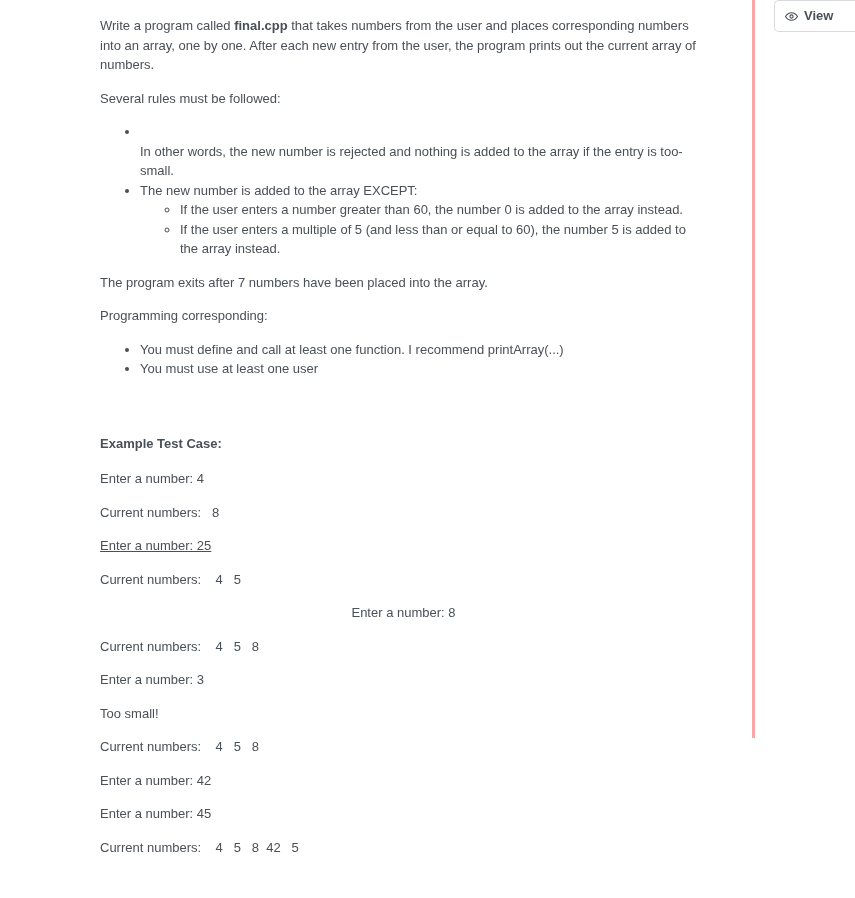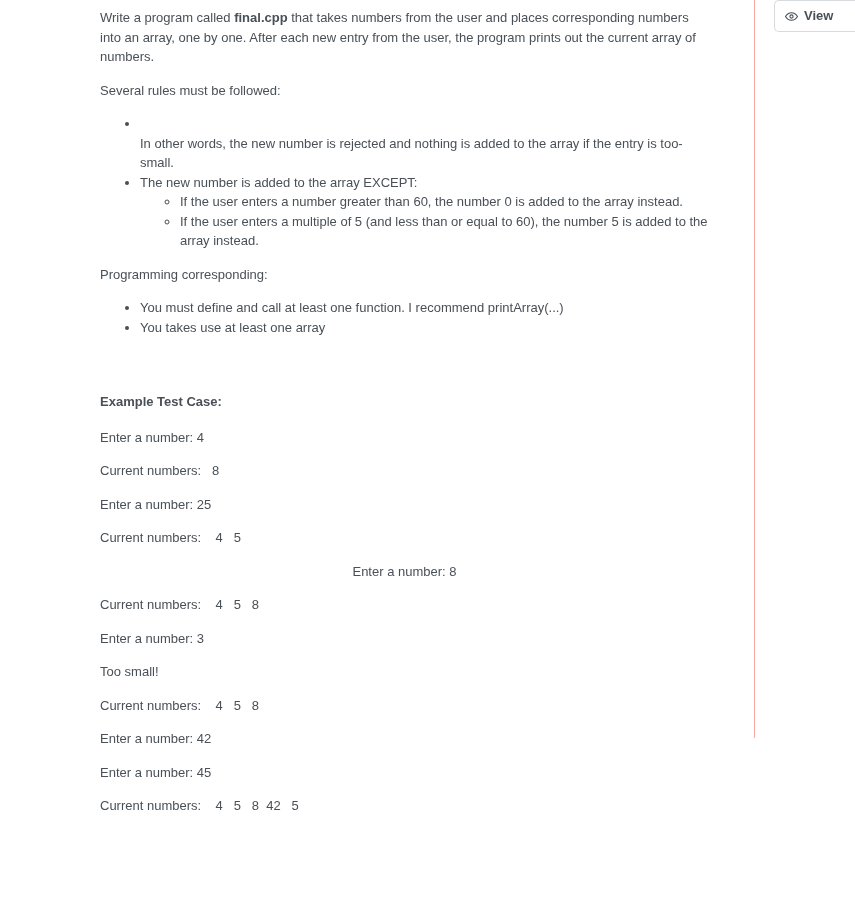--- a/index.html
+++ b/index.html
@@ -15,22 +15,22 @@
     position: relative;
     overflow: hidden;
   }
   .container {
     display: flex;
   }
   .content-col {
     flex: 0 0 755px;
     padding-left: 100px;
     padding-right: 45px;
-    padding-top: 8px;
-    border-right: 1px solid #fca5a5;
+    padding-top: 16px;
+    border-right: 3px solid #fca5a5;
     box-sizing: border-box;
     height: 738px;
   }
   .right-col {
     flex: 1;
     padding-top: 0;
   }
   .view-btn {
     margin-top: 0px;
     margin-left: 19px;
@@ -97,34 +97,35 @@
       </li>
       <li>
         <span>The new number is added to the array EXCEPT:</span>
         <ul>
           <li>If the user enters a number greater than 60, the number 0 is added to the array instead.</li>
           <li>If the user enters a multiple of 5 (and less than or equal to 60), the number 5 is added to the array instead.</li>
         </ul>
       </li>
     </ul>
 
+    <p> The program exits after 7 numbers have been placed into the array.</p>
 
     <p> Programming corresponding:</p>
 
     <ul>
       <li>You must define and call at least one function. I recommend printArray(...)</li>
-      <li>You takes use at least one array</li>
+      <li>You must use at least one user</li>
     </ul>
 
     <p class="sec-title">Example Test Case:</p>
 
     <div id="test-lines">
         <p class="test-line" style="white-space: pre;">Enter a number: 4</p>
         <p class="test-line" style="white-space: pre;">Current numbers:   8</p>
-        <p class="test-line" style="white-space: pre;">Enter a number: 25</p>
+        <p class="test-line" style="white-space: pre; text-decoration: underline;">Enter a number: 25</p>
         <p class="test-line" style="white-space: pre;">Current numbers:    4   5</p>
         <p class="test-line" style="white-space: pre; text-align: center;">Enter a number: 8</p>
         <p class="test-line" style="white-space: pre;">Current numbers:    4   5   8</p>
         <p class="test-line" style="white-space: pre;">Enter a number: 3</p>
         <p class="test-line" style="white-space: pre; margin-top: 12px;">Too small!</p>
         <p class="test-line" style="white-space: pre;">Current numbers:    4   5   8</p>
         <p class="test-line" style="white-space: pre;">Enter a number: 42</p>
         <p class="test-line" style="white-space: pre;">Enter a number: 45</p>
         <p class="test-line" style="white-space: pre;">Current numbers:    4   5   8  42   5</p>
       </div>

